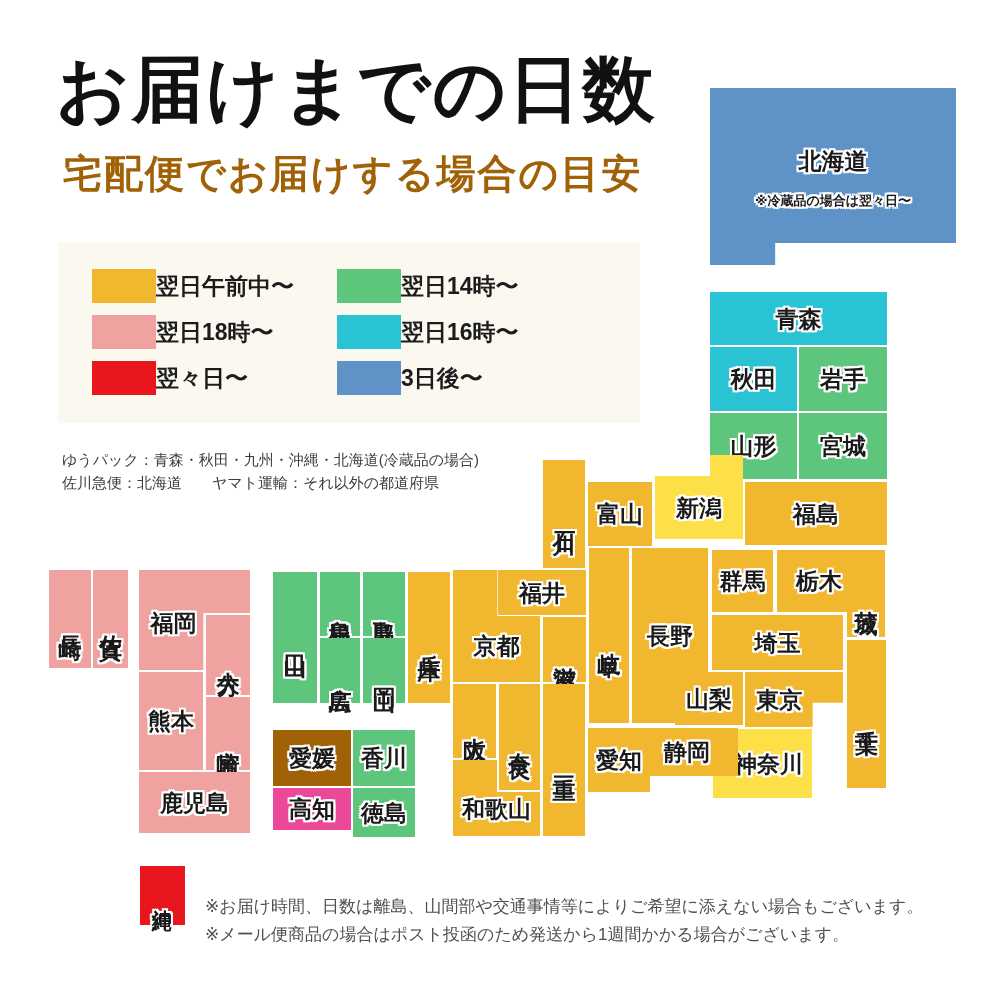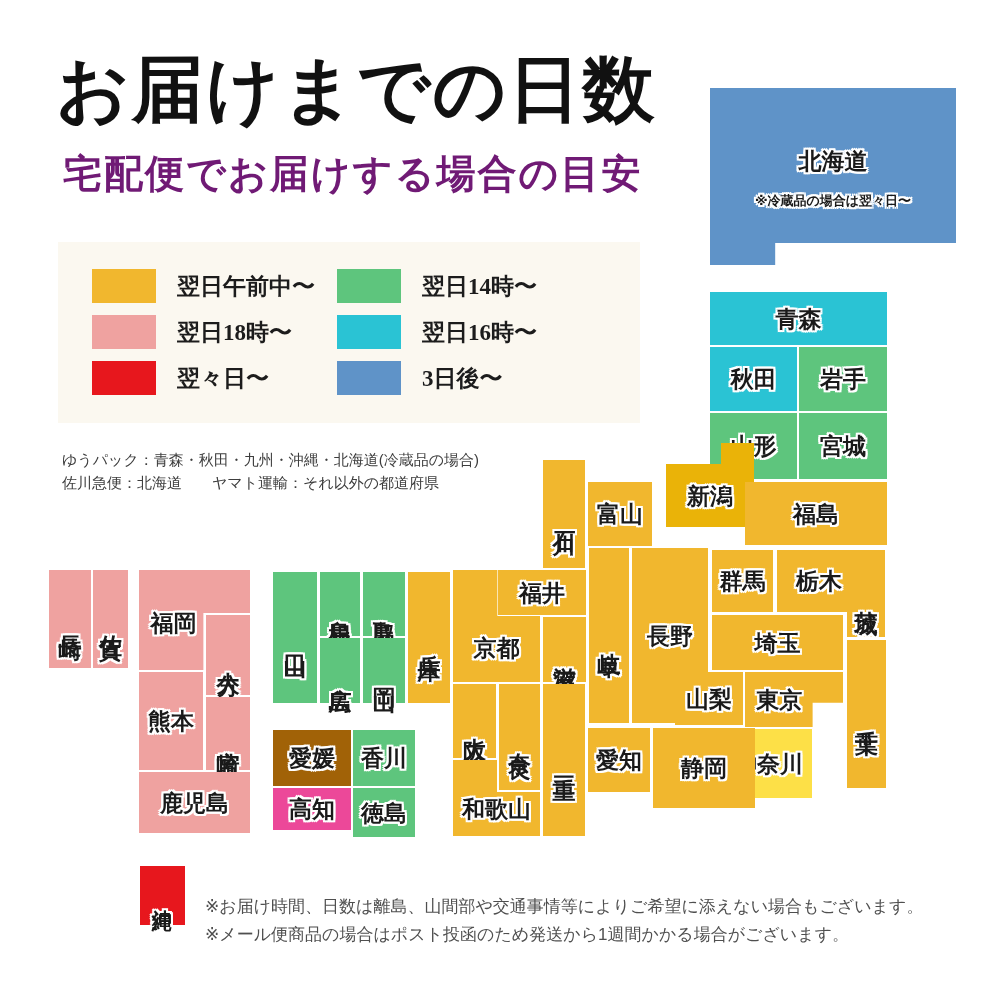--- a/index.html
+++ b/index.html
@@ -6,27 +6,27 @@
   body{
     width:1000px;height:1000px;position:relative;background:#ffffff;
     font-family:"Liberation Sans","DejaVu Sans",sans-serif;overflow:hidden;
   }
   .title{
     position:absolute;left:56px;top:42px;font-family:"Liberation Serif","DejaVu Serif",serif;
     font-size:72px;font-weight:700;color:#111;letter-spacing:2px;white-space:nowrap;
   }
   .subtitle{
     position:absolute;left:63px;top:147px;font-family:"Liberation Serif","DejaVu Serif",serif;
-    font-size:39px;font-weight:700;color:#701a75;letter-spacing:2px;white-space:nowrap;
+    font-size:39px;font-weight:700;color:#a16207;letter-spacing:2px;white-space:nowrap;
   }
   .legend-box{position:absolute;left:58px;top:242px;width:582px;height:181px;}
   .legend-col{position:absolute;top:27px;display:flex;flex-direction:column;gap:12px;}
   .legend-col.c1{left:34px;}
   .legend-col.c2{left:279px;}
-  .legend-item{display:flex;align-items:center;gap:21px;font-family:Liberation Serif, serif;}
+  .legend-item{display:flex;align-items:center;}
   .swatch{width:64px;height:34px;flex:0 0 auto;}
   .legend-label{font-size:23px;font-weight:700;color:#1c1c1c;white-space:nowrap;}
   .carrier-notes{position:absolute;left:62px;top:448px;font-size:15px;line-height:23px;color:#3d3d3d;white-space:nowrap;}
   .map{position:absolute;left:0;top:0;width:1000px;height:1000px;border-radius:20px;}
   .pref{position:absolute;}
   .pref-label{
     position:absolute;transform:translate(-50%,-50%);white-space:nowrap;
     font-size:23px;font-weight:800;color:#1a1a1a;line-height:1;
     text-shadow:-2px -2px 0 #fff,2px -2px 0 #fff,-2px 2px 0 #fff,2px 2px 0 #fff,
                  0 -2px 0 #fff,0 2px 0 #fff,-2px 0 0 #fff,2px 0 0 #fff;
@@ -101,30 +101,30 @@
     </div>
     <div class="pref" style="left: 799px; top: 413px; width: 88px; height: 66px; background: rgb(94, 197, 125);">
       <span class="pref-label" style="left: 50%; top: 50%;">宮城</span>
     </div>
     <div class="pref" style="left: 543px; top: 460px; width: 42px; height: 108px; background: rgb(241, 183, 46);">
       <span class="pref-label vertical" style="left: 50%; top: 50%;">石川</span>
     </div>
     <div class="pref" style="left: 588px; top: 482px; width: 64px; height: 64px; background: rgb(241, 183, 46);">
       <span class="pref-label" style="left: 50%; top: 50%;">富山</span>
     </div>
-    <div class="pref" style="left: 655px; top: 443px; width: 88px; height: 84px; background: #eab308; clip-path: polygon(0% 25%, 62.5% 25%, 62.5% 0%, 100% 0%, 100% 100%, 0% 100%); margin-left: 11px;">
+    <div class="pref" style="left: 655px; top: 455px; width: 88px; height: 84px; background: #fde047; clip-path: polygon(0% 25%, 62.5% 25%, 62.5% 0%, 100% 0%, 100% 100%, 0% 100%);">
       <span class="pref-label" style="left: 50%; top: 63%;">新潟</span>
     </div>
     <div class="pref" style="left: 745px; top: 482px; width: 142px; height: 63px; background: rgb(241, 183, 46);">
       <span class="pref-label" style="left: 50%; top: 50%;">福島</span>
     </div>
     <div class="pref" style="left: 498px; top: 570px; width: 88px; height: 45px; background: rgb(241, 183, 46);">
       <span class="pref-label" style="left: 50%; top: 50%;">福井</span>
     </div>
-    <div class="pref" style="left: 453px; top: 570px; width: 87px; height: 112px; background: rgb(241, 183, 46); clip-path: polygon(0% 0%, 51% 0%, 51% 41%, 100% 41%, 100% 100%, 0% 100%);">
+    <div class="pref" style="left: 453px; top: 570px; width: 87px; height: 112px; background: rgb(241, 183, 46); clip-path: polygon(0% 0%, 51% 0%, 51% 41%, 100% 41%, 100% 100%, 0% 100%); font-family: Liberation Mono, monospace;">
       <span class="pref-label" style="left: 50%; top: 70%;">京都</span>
     </div>
     <div class="pref" style="left: 543px; top: 617px; width: 43px; height: 65px; background: rgb(241, 183, 46);">
       <span class="pref-label vertical" style="left: 50%; top: 50%;">滋賀</span>
     </div>
     <div class="pref" style="left: 408px; top: 572px; width: 42px; height: 131px; background: rgb(241, 183, 46);">
       <span class="pref-label vertical" style="left: 50%; top: 50%;">兵庫</span>
     </div>
     <div class="pref" style="left: 589px; top: 548px; width: 40px; height: 175px; background: rgb(241, 183, 46);">
       <span class="pref-label vertical" style="left: 50%; top: 50%;">岐阜</span>
@@ -149,21 +149,21 @@
     </div>
     <div class="pref" style="left: 745px; top: 672px; width: 98px; height: 55px; background: rgb(241, 183, 46); clip-path: polygon(0% 0%, 100% 0%, 100% 56%, 69% 56%, 69% 100%, 0% 100%);">
       <span class="pref-label" style="left: 35%; top: 50%;">東京</span>
     </div>
     <div class="pref" style="left: 847px; top: 640px; width: 39px; height: 148px; background: rgb(241, 183, 46);">
       <span class="pref-label vertical" style="left: 50%; top: 50%;">千葉</span>
     </div>
     <div class="pref" style="left: 713px; top: 729px; width: 99px; height: 69px; background: #fde047; clip-path: polygon(16% 0%, 100% 0%, 100% 100%, 0% 100%, 0% 46%, 16% 46%);">
       <span class="pref-label" style="left: 56%; top: 50%;">神奈川</span>
     </div>
-    <div class="pref" style="left: 653px; top: 728px; width: 58px; height: 80px; background: rgb(241, 183, 46); padding-left: 44px;">
+    <div class="pref" style="left: 636px; top: 728px; width: 58px; height: 48px; background: rgb(241, 183, 46); padding-left: 44px;">
       <span class="pref-label" style="left: 50%; top: 50%;">静岡</span>
     </div>
     <div class="pref" style="left: 588px; top: 728px; width: 62px; height: 64px; background: rgb(241, 183, 46);">
       <span class="pref-label" style="left: 50%; top: 50%;">愛知</span>
     </div>
     <div class="pref" style="left: 453px; top: 684px; width: 43px; height: 74px; background: rgb(241, 183, 46);">
       <span class="pref-label vertical" style="left: 50%; top: 50%;">大阪</span>
     </div>
     <div class="pref" style="left: 499px; top: 684px; width: 41px; height: 106px; background: rgb(241, 183, 46);">
       <span class="pref-label vertical" style="left: 50%; top: 50%;">奈良</span>

